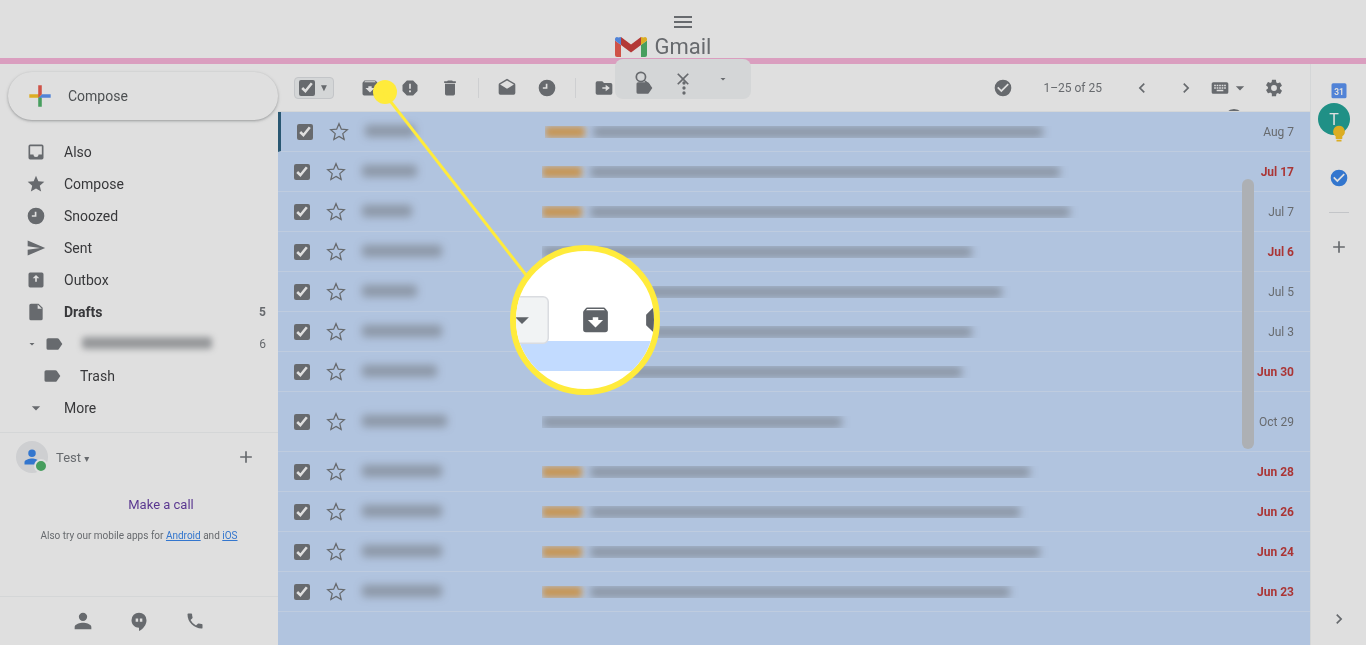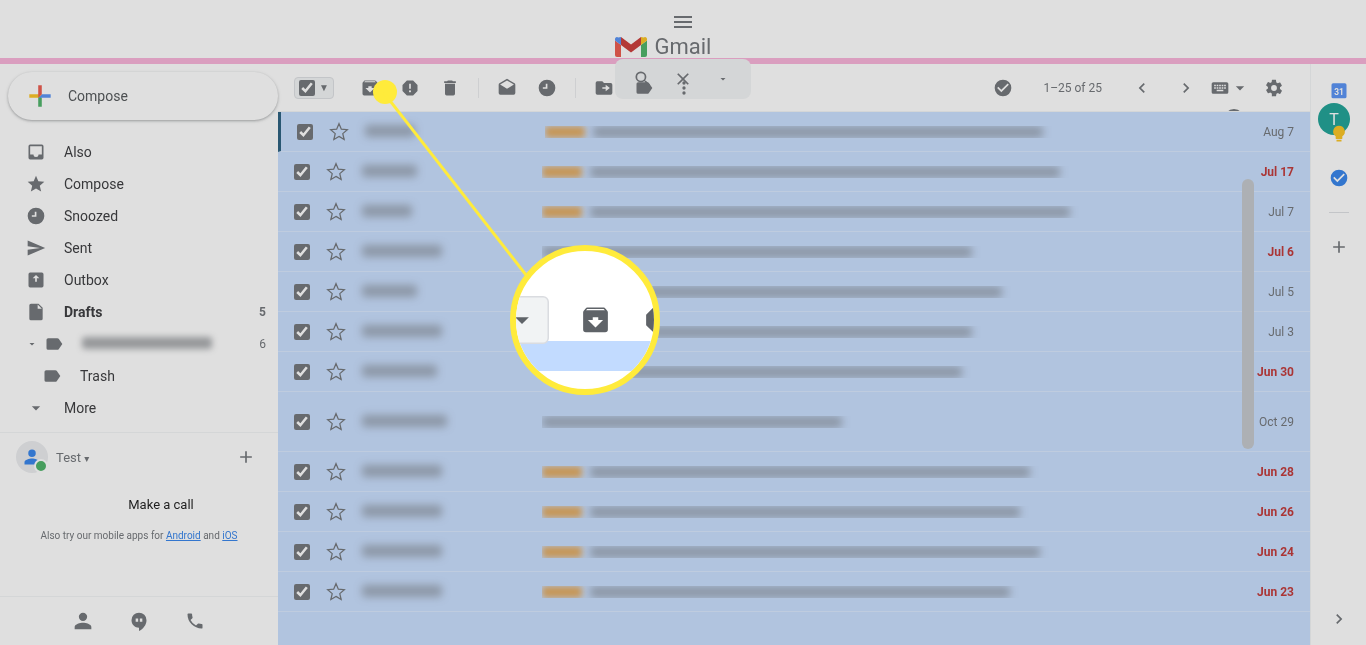--- a/index.html
+++ b/index.html
@@ -39,21 +39,21 @@
 .nav-item.bold .count { font-weight: 700; }
 .nav-item.sub { padding-left: 42px; }
 .nav-blurred { display: inline-block; width: 130px; height: 12px; background: #5f6368; border-radius: 3px; filter: blur(3px); opacity: 0.6; }
 
 .hangouts { border-top: 1px solid #f1f3f4; margin-top: 8px; padding: 8px 16px; display: flex; align-items: center; }
 .hangouts-avatar { width: 32px; height: 32px; border-radius: 50%; background: #e8eaed; display: flex; align-items: center; justify-content: center; margin-right: 8px; position: relative; }
 .hangouts-avatar::after { content: ''; position: absolute; bottom: 0; right: 0; width: 10px; height: 10px; background: #34a853; border: 2px solid #fff; border-radius: 50%; }
 .hangouts-name { flex: 1; font-size: 13px; color: #5f6368; }
 .hangouts-plus { width: 32px; height: 32px; display: flex; align-items: center; justify-content: center; cursor: pointer; }
 
-.make-call { text-align: center; padding: 16px; color: #000000; font-size: 13px; cursor: pointer; margin-left: 44px; }
+.make-call { text-align: center; padding: 16px; color: #4c1d95; font-size: 13px; cursor: pointer; margin-left: 44px; }
 .mobile-prompt { text-align: center; font-size: 10px; color: #5f6368; padding: 0 20px; line-height: 1.5; }
 .mobile-prompt a { color: #1a73e8; text-decoration: underline; }
 
 .sidebar-footer { margin-top: auto; border-top: 1px solid #f1f3f4; display: flex; justify-content: center; gap: 24px; padding: 8px 0; }
 .sidebar-footer-icon { width: 32px; height: 32px; display: flex; align-items: center; justify-content: center; cursor: pointer; }
 .sidebar-footer-icon svg { width: 20px; height: 20px; fill: #5f6368; }
 
 
 .main { flex: 1; display: flex; flex-direction: column; border-left: 0; position: relative; }
 .toolbar { display: flex; align-items: center; height: 48px; padding: 0 16px; border-bottom: 1px solid #f1f3f4; }

